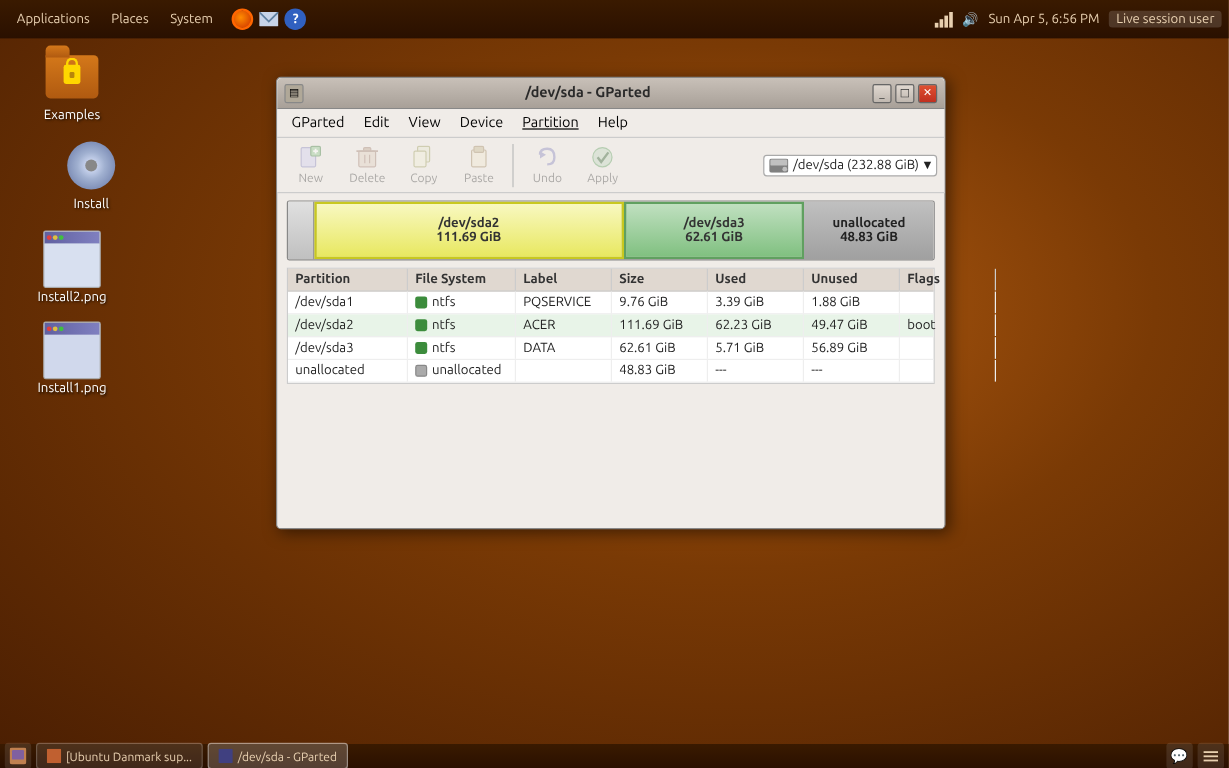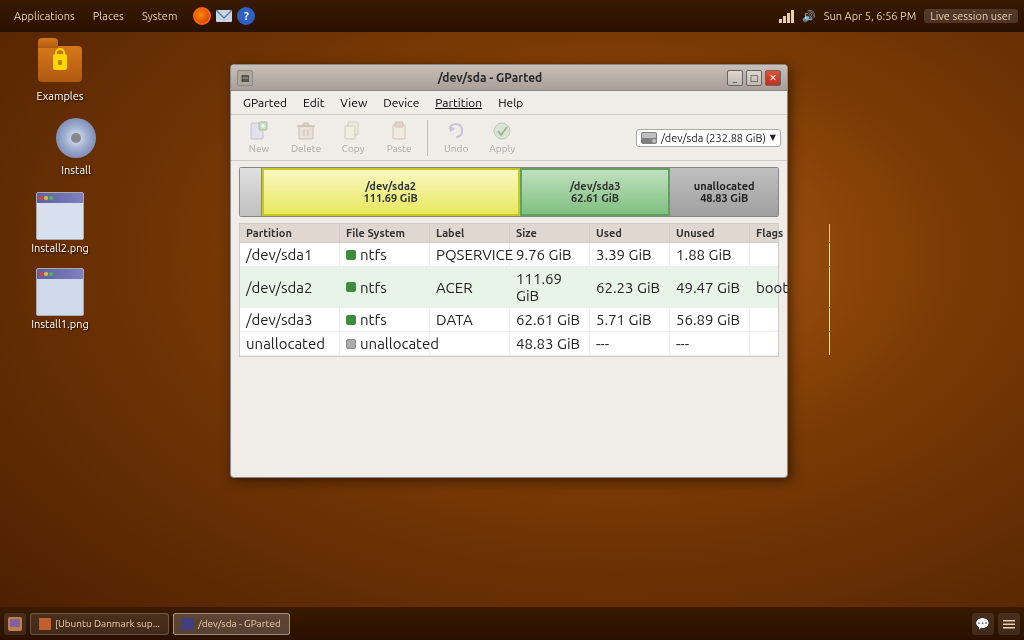--- a/index.html
+++ b/index.html
@@ -323,21 +323,21 @@
       color: #333;
       border-right: 1px solid #ccc;
     }
     .pt-row {
       display: grid;
       grid-template-columns: 100px 90px 80px 80px 80px 80px 80px;
       border-bottom: 1px solid #eee;
     }
     .pt-cell {
       padding: 3px 6px;
-      font-size: 15px;
+      font-size: 11px;
       color: #222;
       border-right: 1px solid #eee;
       display: flex;
       align-items: center;
       gap: 4px;
     }
     .fs-dot {
       width: 10px; height: 10px;
       border-radius: 2px;
       flex-shrink: 0;
@@ -355,21 +355,21 @@
       padding: 0 8px;
       font-size: 11px;
       color: #444;
       border-radius: 0 0 4px 4px;
     }
 
     
     .taskbar {
       position: absolute;
       bottom: 0; left: 0; right: 0;
-      height: 33px;
+      height: 20px;
       background: linear-gradient(to bottom, #3a1a00, #2a1000);
       display: flex;
       align-items: center;
       padding: 0 4px;
       z-index: 100;
       gap: 4px;
     }
     .taskbar-item {
       height: 22px;
       background: rgba(255,255,255,0.1);

